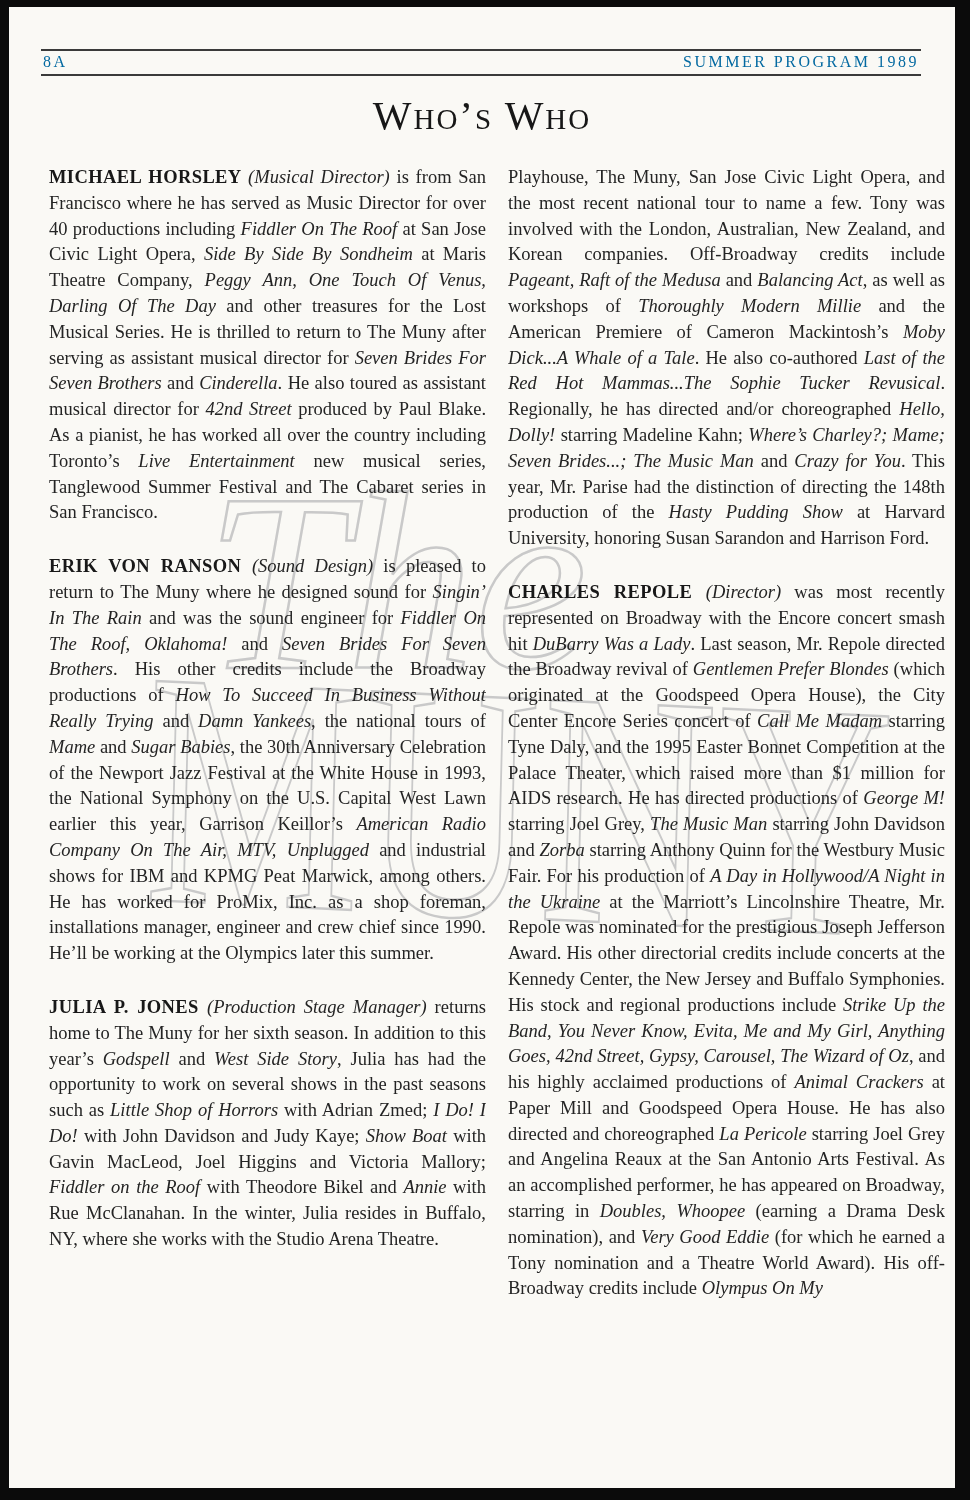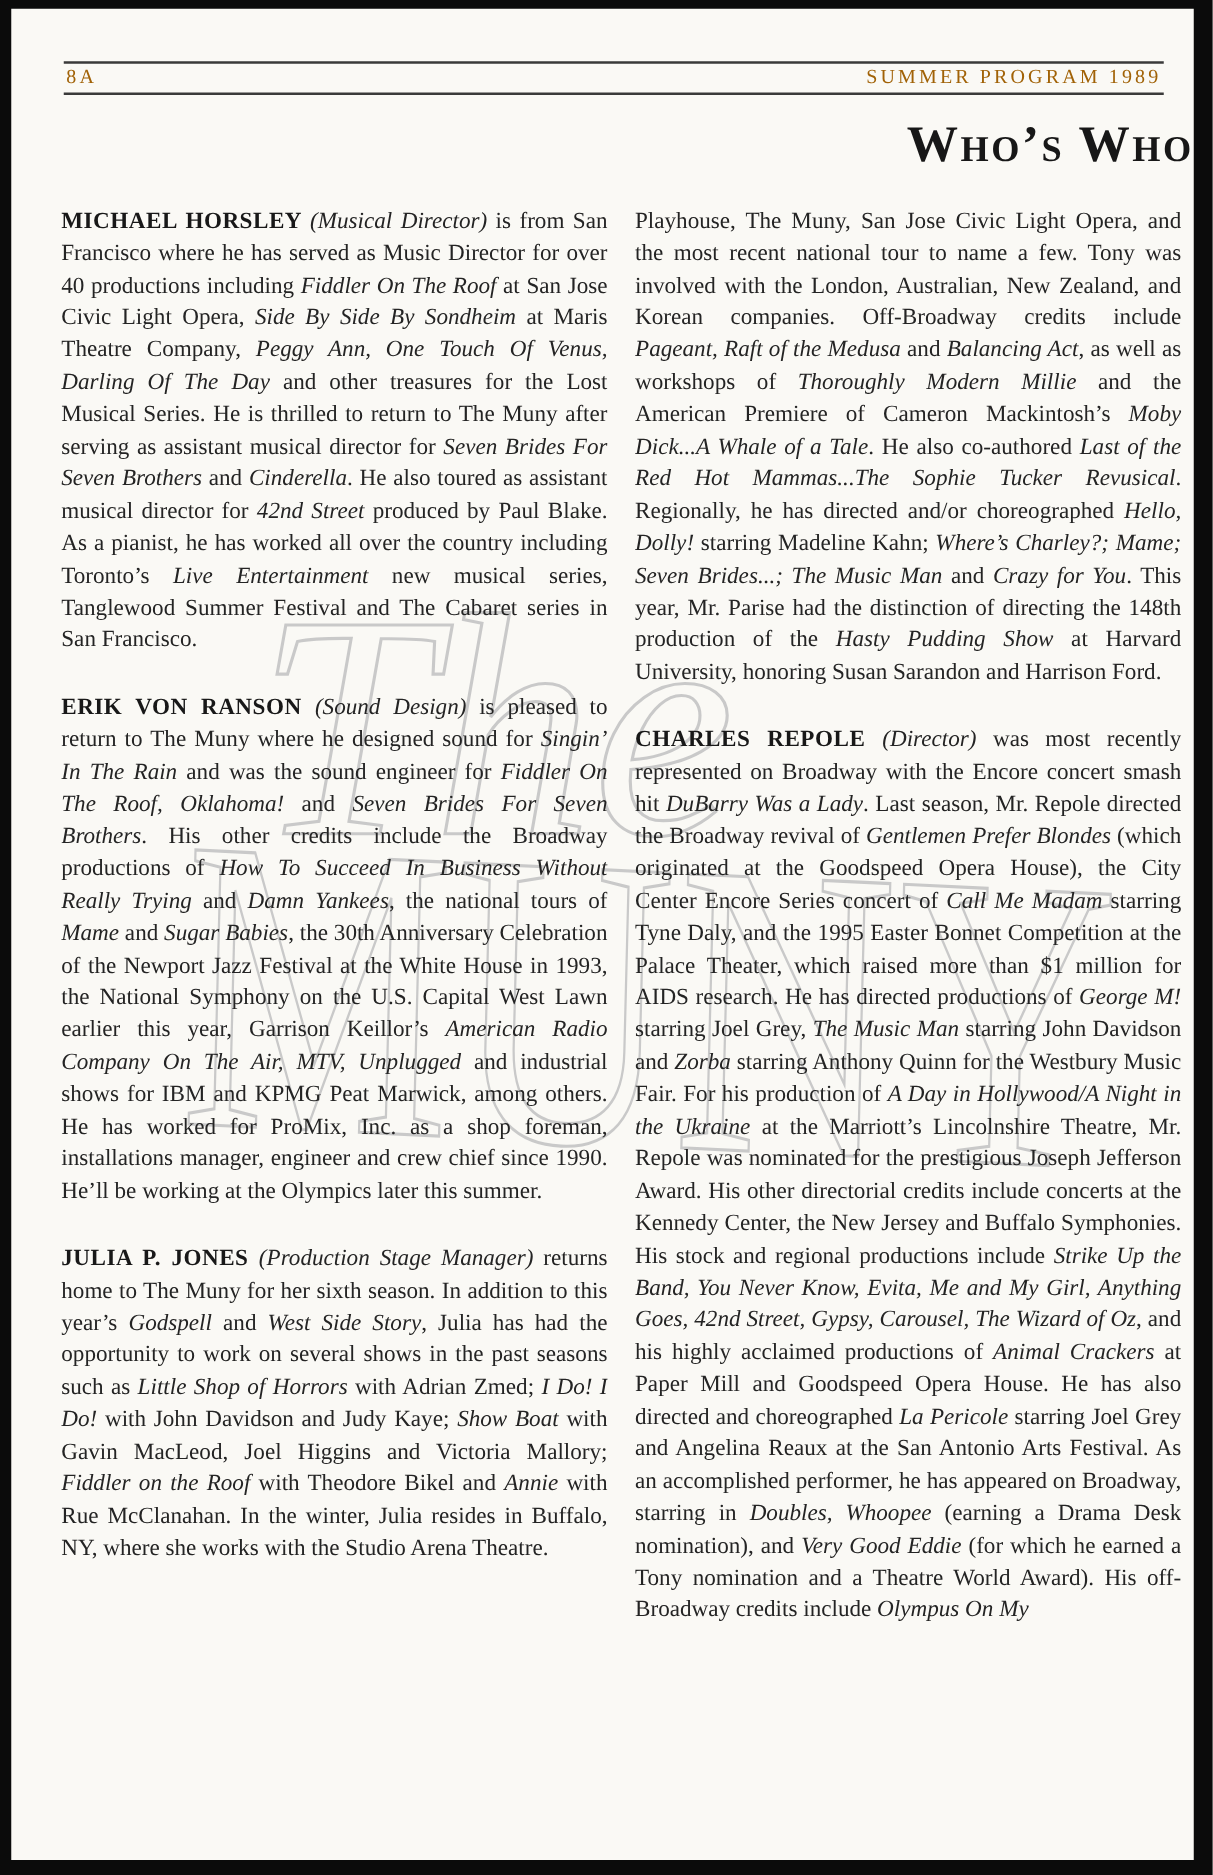--- a/index.html
+++ b/index.html
@@ -11,31 +11,31 @@
     border-style:solid;
     border-color:#0b0b0b;
     border-width:7px 15px 12px 9px;
     overflow:hidden;
     font-family:"Liberation Serif", serif;
     color:#232323;
   }
   
   .header{
     position:absolute;
-    left:42px; top:42px; width:876px;
+    left:32px; top:42px; width:876px;
     border-top:2px solid #3a3a3a;
     border-bottom:2px solid #3a3a3a;
     padding:2px 2px 3px 2px;
     display:flex; justify-content:space-between; align-items:baseline;
-    font-size:16px; letter-spacing:2.5px; color:#a16207;
+    font-size:16px; letter-spacing:2.5px; color:#0369a1;
   }
   .title{
     position:absolute; left:0; top:84px; width:100%;
-    text-align:right;
-    font-weight:bold;
+    text-align:center;
+    font-weight:normal;
     font-variant-caps:small-caps;
     font-size:41px; letter-spacing:2px; color:#171717;
   }
   
   .watermark{position:absolute; inset:0; z-index:0; pointer-events:none;}
   .wm{
     position:absolute;
     font-family:"Liberation Serif", serif;
     color:transparent;
     -webkit-text-stroke:2.5px #c9c9c9;

